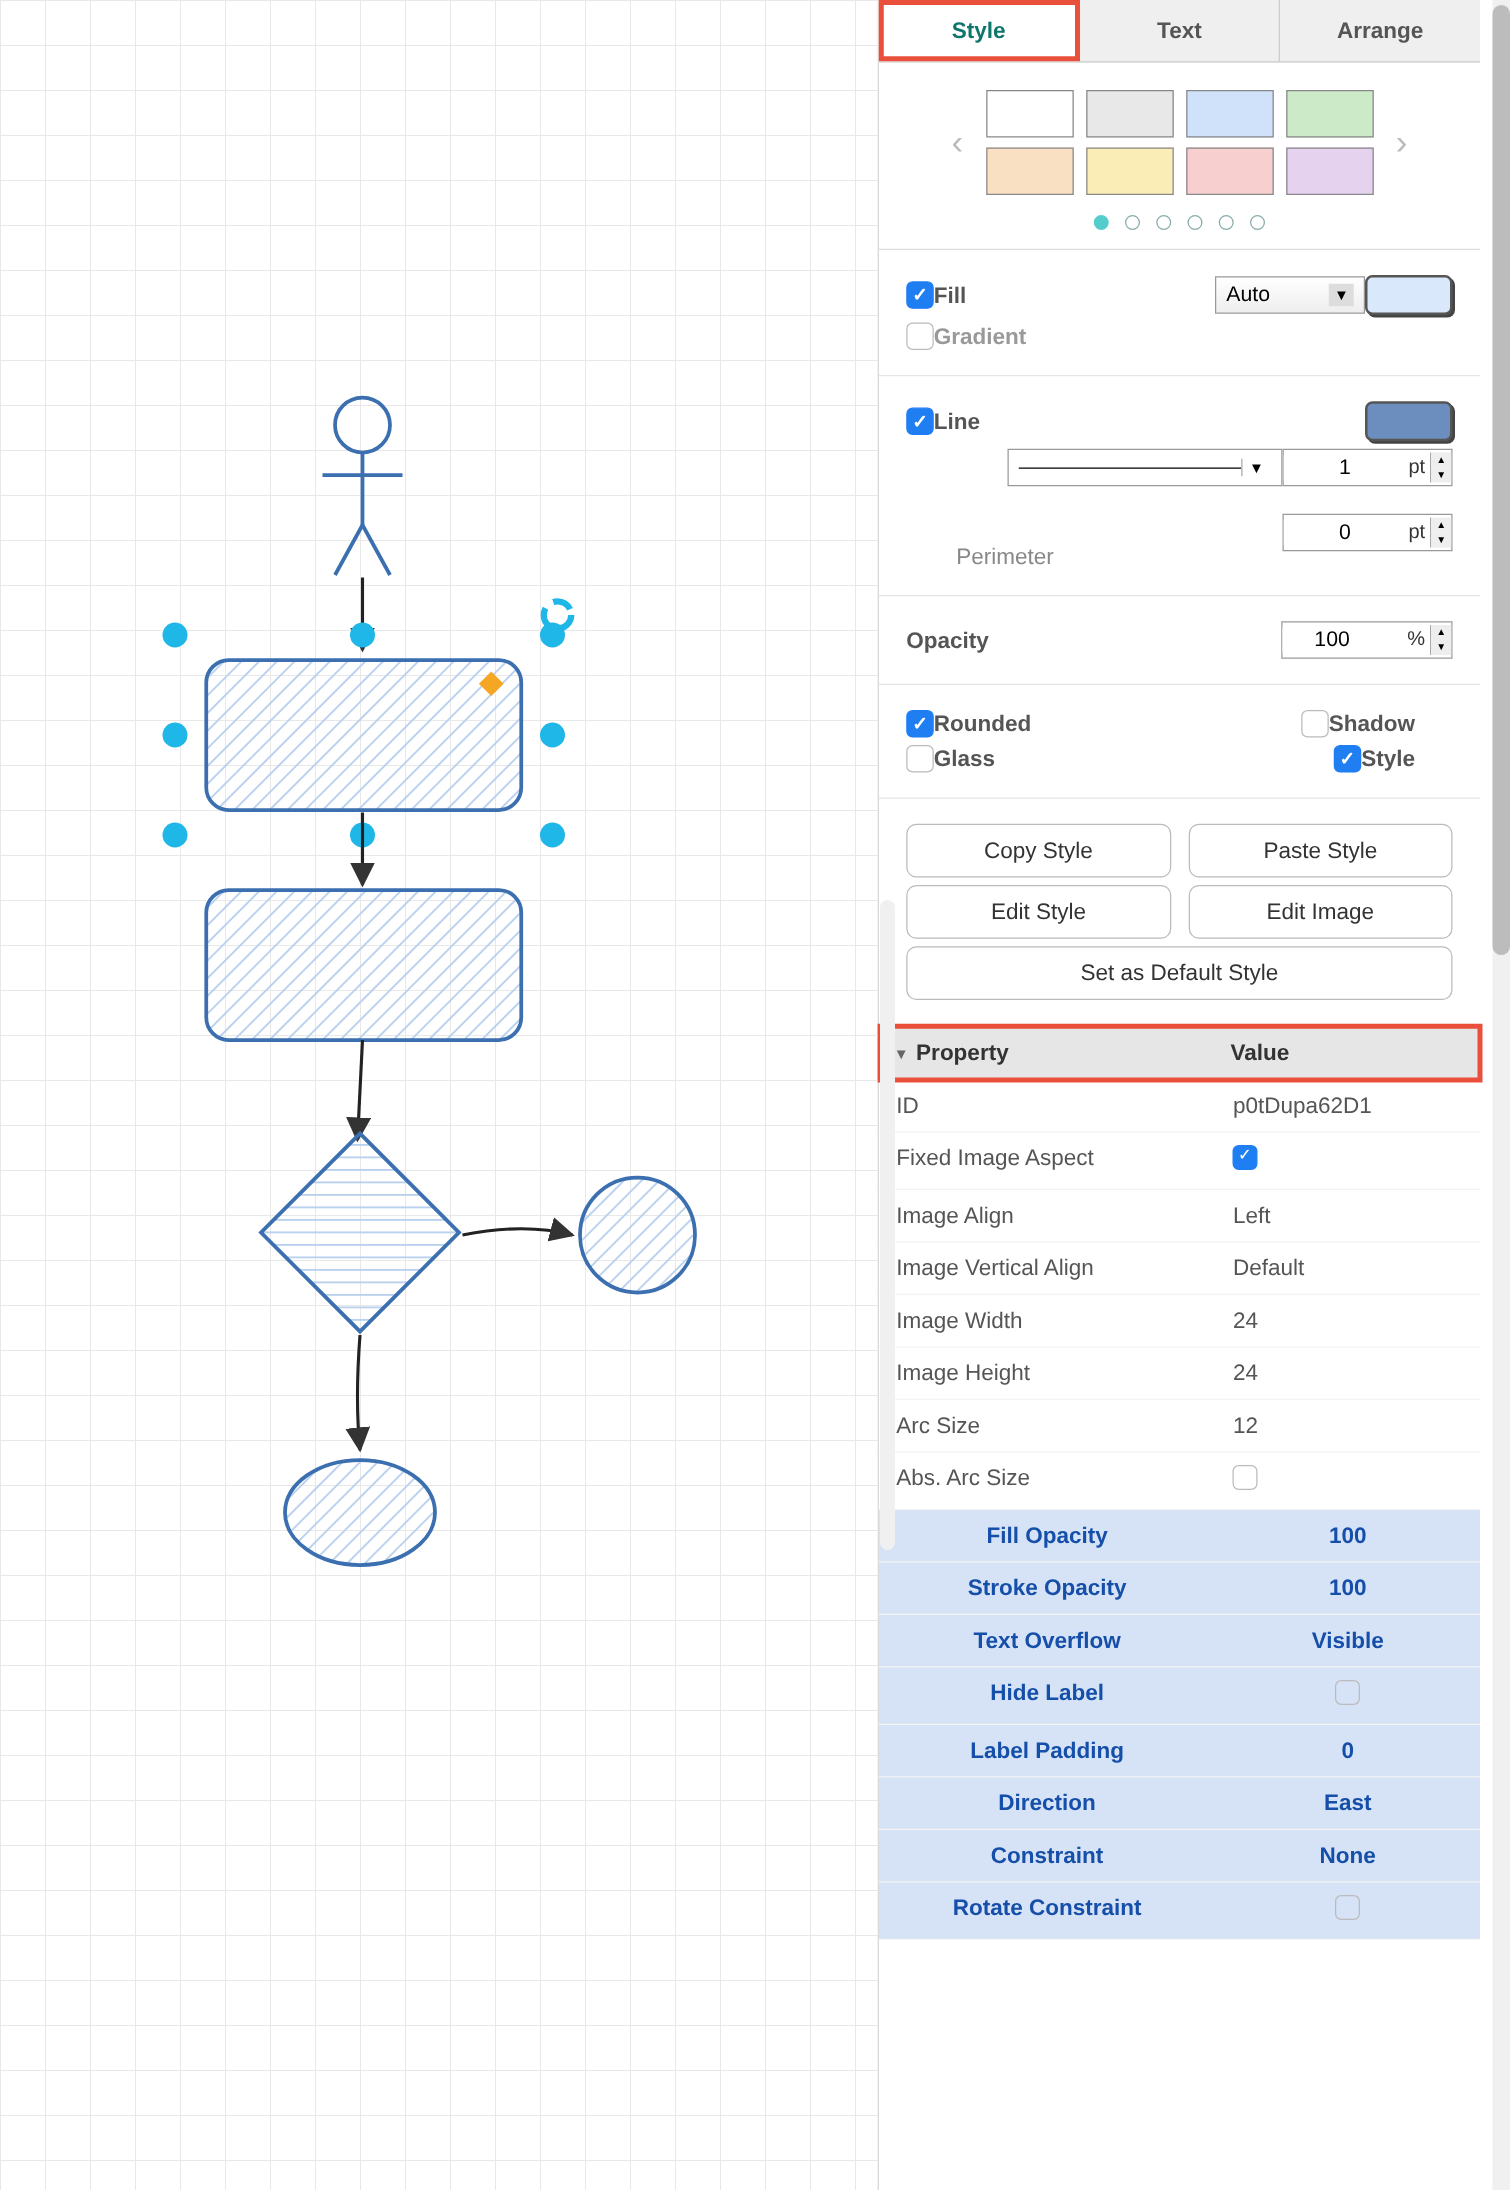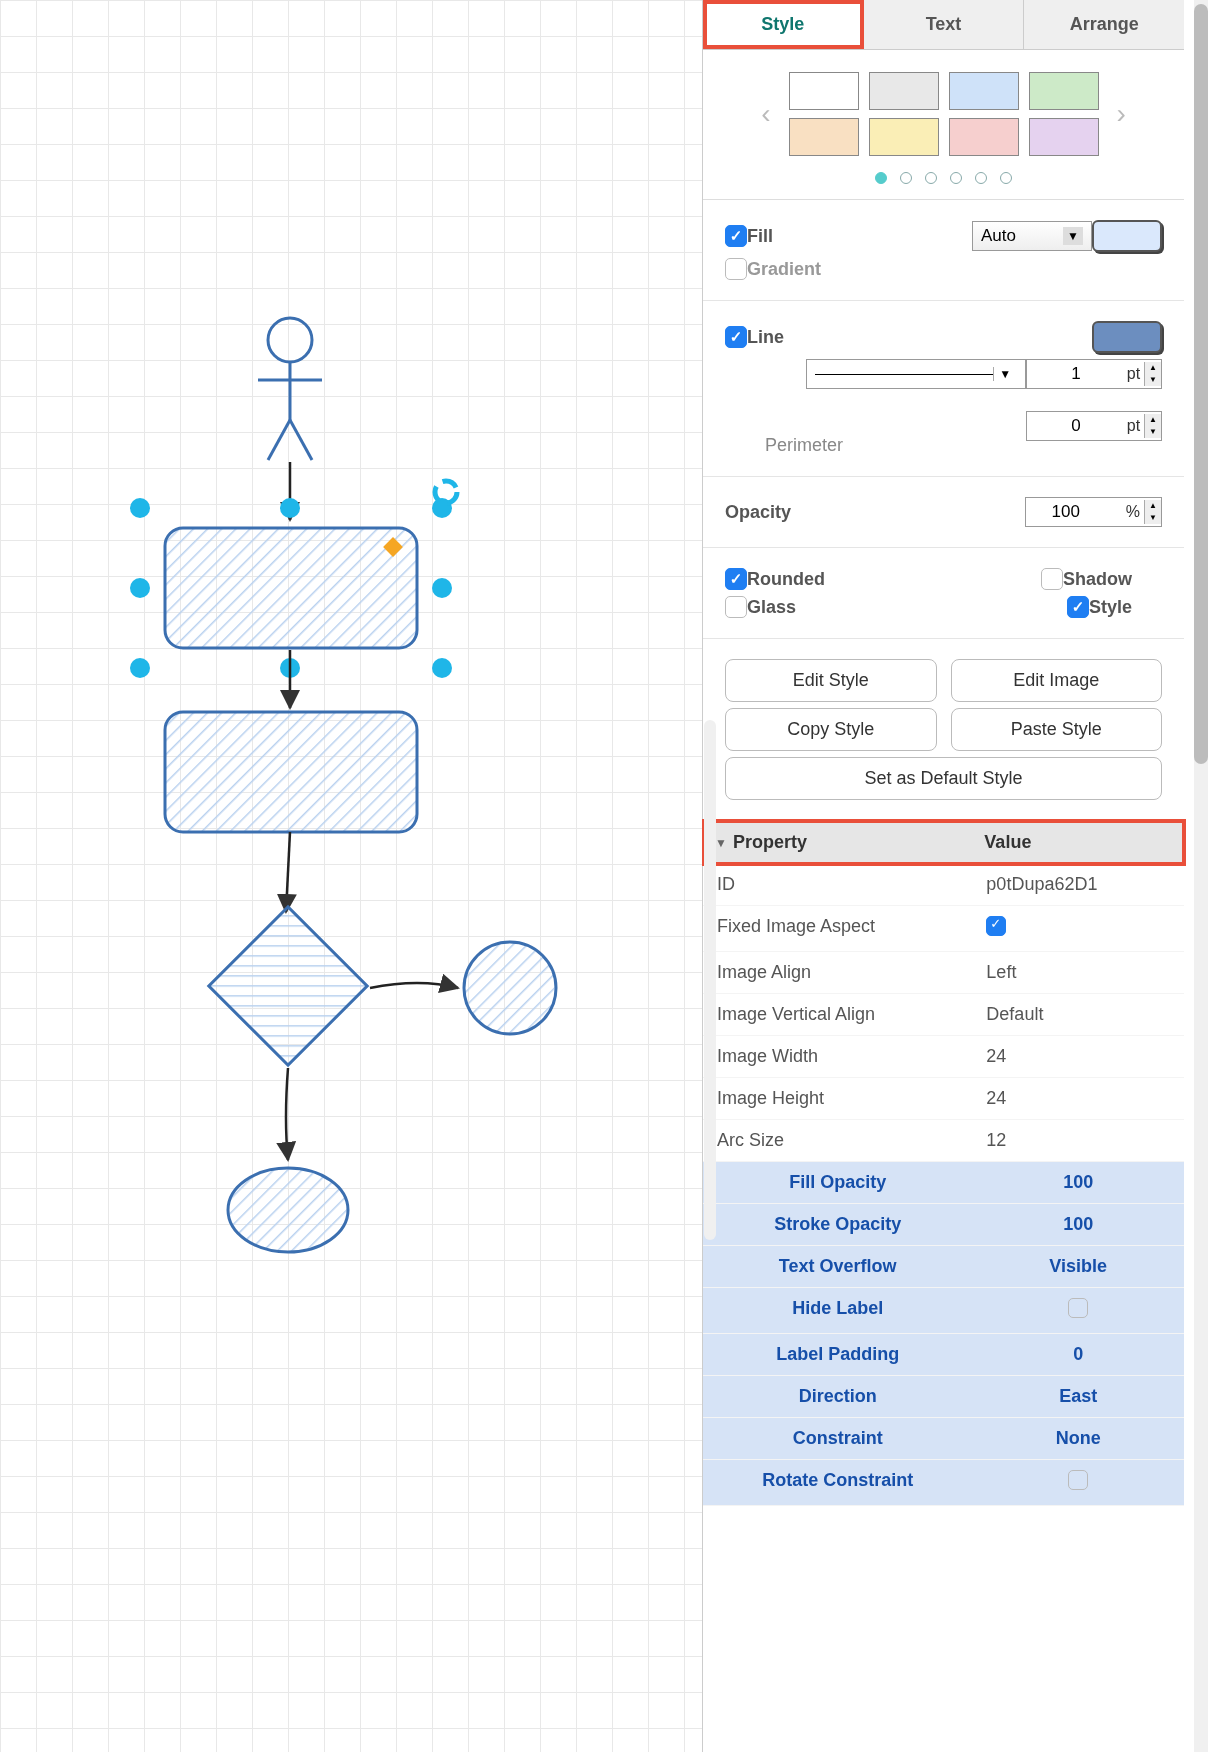--- a/index.html
+++ b/index.html
@@ -279,26 +279,26 @@
         <span class="label">Glass</span>
         <span class="grow"></span>
         <span class="checkbox checked"></span>
         <span class="label">Style</span>
         <span style="width:30px"></span>
       </div>
     </div>
 
     <div class="section">
       <div class="btnrow">
+        <div class="btn">Copy Style</div>
+        <div class="btn">Paste Style</div>
+      </div>
+      <div class="btnrow">
         <div class="btn">Edit Style</div>
         <div class="btn">Edit Image</div>
-      </div>
-      <div class="btnrow">
-        <div class="btn">Copy Style</div>
-        <div class="btn">Paste Style</div>
       </div>
       <div class="btnrow">
         <div class="btn">Set as Default Style</div>
       </div>
     </div>
 
     <div class="propbar">
       <div class="col key">
           <span class="tri">▼</span>
           <span>Property</span>
@@ -328,20 +328,24 @@
           <div class="pv">24</div>
         </div>
         <div class="prow">
           <div class="pk">Image Height</div>
           <div class="pv">24</div>
         </div>
         <div class="prow">
           <div class="pk">Arc Size</div>
           <div class="pv">12</div>
         </div>
+        <div class="prow">
+          <div class="pk">Abs. Arc Size</div>
+          <div class="pv"><span class="pcheck"></span></div>
+        </div>
         <div class="prow hl">
           <div class="pk">Fill Opacity</div>
           <div class="pv">100</div>
         </div>
         <div class="prow hl">
           <div class="pk">Stroke Opacity</div>
           <div class="pv">100</div>
         </div>
         <div class="prow hl">
           <div class="pk">Text Overflow</div>

